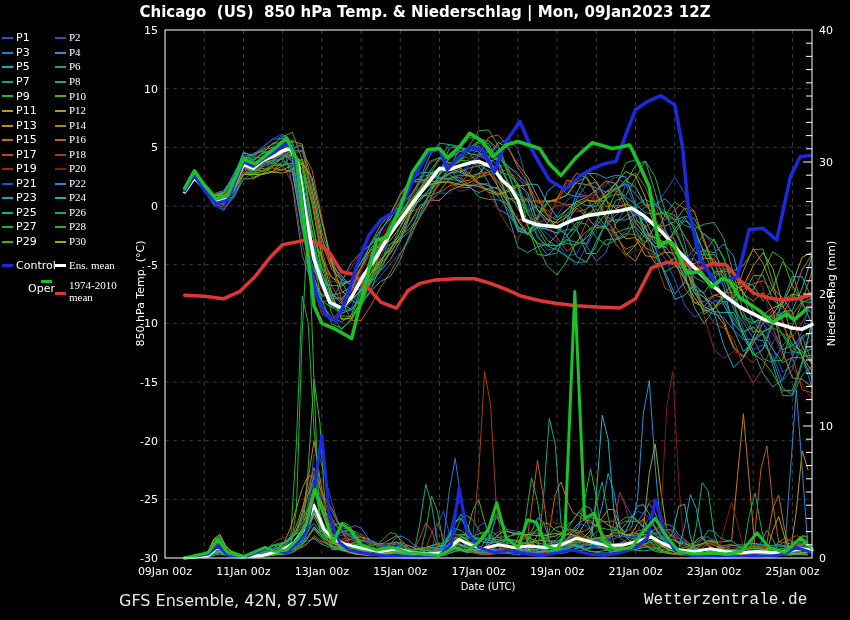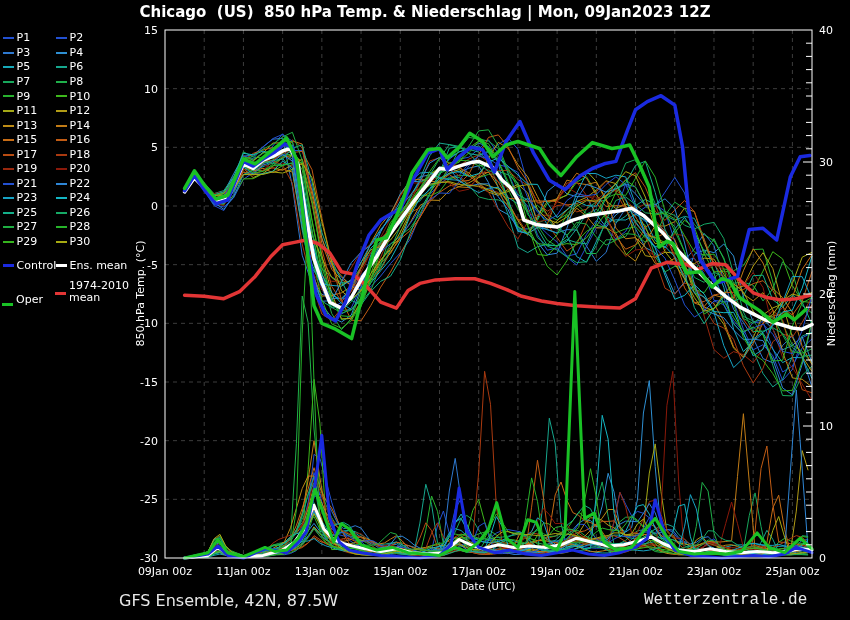--- a/index.html
+++ b/index.html
@@ -9,30 +9,30 @@
          font-size:15px;font-weight:bold;color:#fff;white-space:pre;}
   #plot{position:absolute;left:0;top:0;}
   .grid{stroke:#3d3d3d;stroke-width:1;stroke-dasharray:4 4;fill:none;}
   .frame{stroke:#ffffff;stroke-width:1;fill:none;}
   .tick{font-size:11px;fill:#ffffff;font-family:"DejaVu Sans","Liberation Sans",sans-serif;}
   .ylab{position:absolute;width:300px;text-align:center;font-size:11px;color:#fff;
         transform:rotate(-90deg);}
   #xlabel{position:absolute;left:338px;top:581px;width:300px;text-align:center;
           font-size:10px;color:#fff;}
   #legend{position:absolute;left:2px;top:31px;width:132px;}
-  .lrow{display:flex;height:14.55px;align-items:center;justify-content:center;}
+  .lrow{display:flex;height:14.55px;align-items:center;}
   .lcell{display:flex;align-items:center;overflow:hidden;}
   .c0{width:53px;flex:none;}
-  .c1{width:78px;flex:none;}
+  .c1{width:78px;flex:none;font-family:Liberation Serif, serif;}
   .sw{width:11px;height:2px;margin-right:3px;flex:none;}
   .sw.th{height:3px;}
   .lb{font-size:11px;color:#fff;line-height:1.08;}
   #legend-specials{margin-top:9px;}
   .sprow2{display:flex;align-items:flex-start;margin-top:7px;}
-  .sprow2 .c0{display:flex;align-items:flex-end;height:26px;}
+  .sprow2 .c0{display:flex;align-items:flex-end;height:26px;flex-direction:column;}
   .wraplb{width:62px;}
   .footer{position:absolute;top:591px;font-size:16px;color:#e8e8e8;}
   #footer-left{left:119px;}
   #footer-right{left:644px;font-family:Liberation Mono, monospace;}
 </style>
 </head>
 <body>
 
 <div id="page">
   <div id="title">Chicago  (US)  850 hPa Temp. &amp; Niederschlag | Mon, 09Jan2023 12Z</div>

